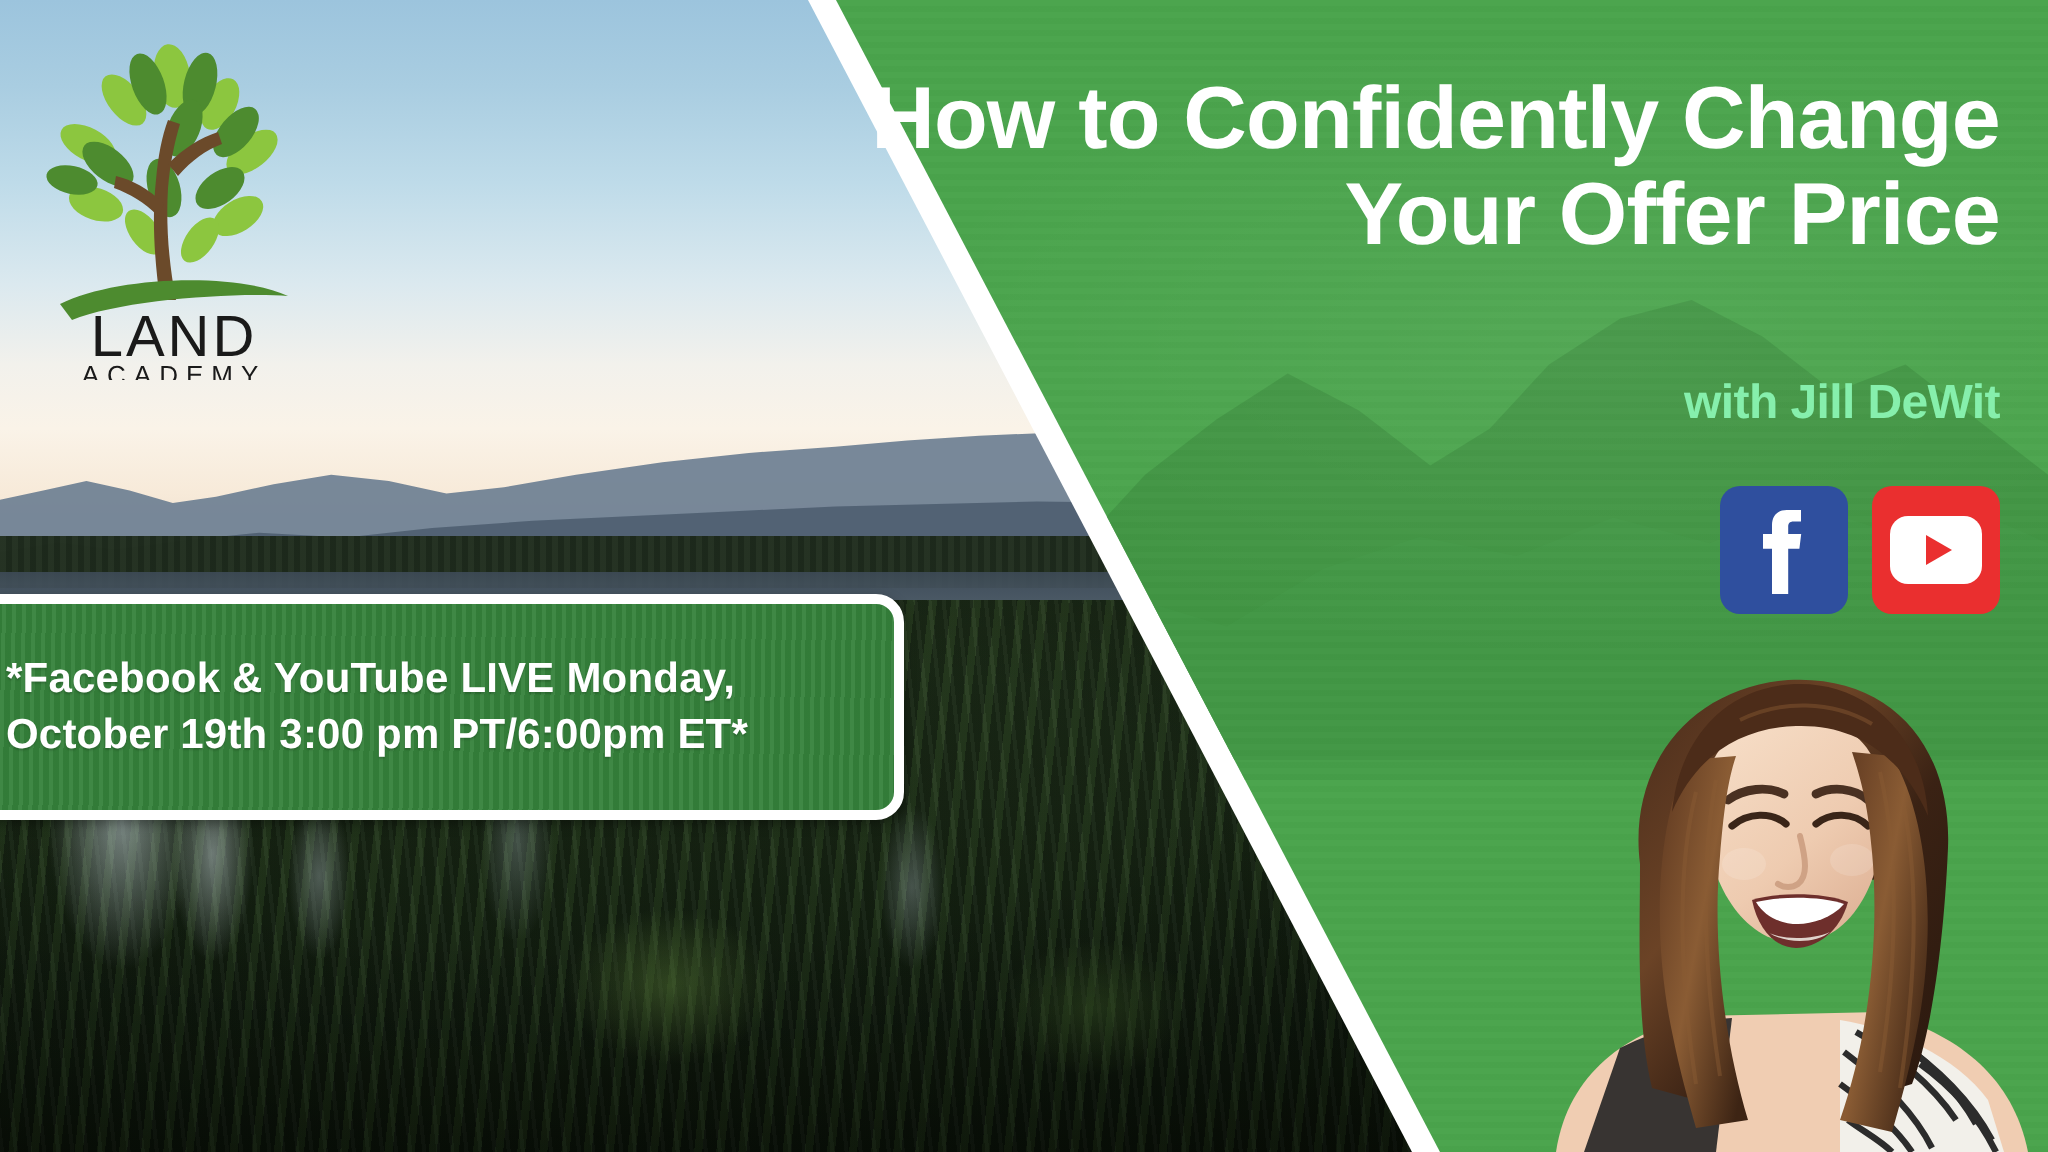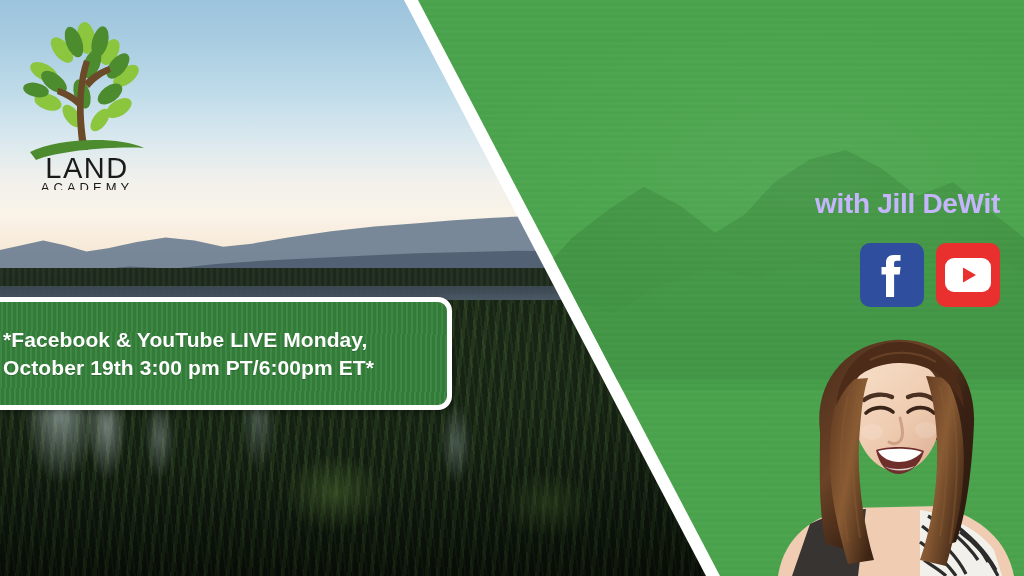--- a/index.html
+++ b/index.html
@@ -161,23 +161,23 @@
     color:#ffffff;
     font-weight:bold;
     font-size:44px;
     line-height:1.10;
     letter-spacing:-.4px;
   }
   .subhead {
     position:absolute; right:24px; top:189px;
     width:600px;
     text-align:right;
-    color:#c4b5fd;
+    color:#86efac;
     font-weight:bold;
-    font-size:28px;
+    font-size:24px;
     line-height:1.05;
     letter-spacing:-.3px;
   }
 
   .social-row {
     position:absolute; right:24px; top:243px;
     display:flex; gap:12px;
   }
   .social-btn {
     width:64px; height:64px; border-radius:10px;
@@ -252,20 +252,21 @@
     <div class="announce-text">*Facebook &amp; YouTube LIVE Monday, October 19th 3:00 pm PT/6:00pm ET*</div>
   </div>
 
   <div class="diagonal-white"></div>
   <div class="green-panel">
     <div class="panel-mountains"></div>
     <div class="panel-mountains2"></div>
     <div class="panel-texture"></div>
   </div>
 
+  <h1 class="headline">How to Confidently Change Your Offer Price</h1>
 
   <h2 class="subhead">with Jill DeWit</h2>
 
   <div class="social-row">
     <div class="social-btn fb-btn">
       <span>
         <svg width="40" height="44" viewBox="0 0 40 44" aria-hidden="true">
           <path fill="#ffffff" d="M26.5 2h-5.1C16.8 2 14 4.9 14 9.6V14H9.5v7.4H14V44h8.1V21.4h5.6
                    l.9-7.4h-6.5V10.4c0-1.6.5-2.7 2.8-2.7h3.6V2z"></path>
         </svg>

